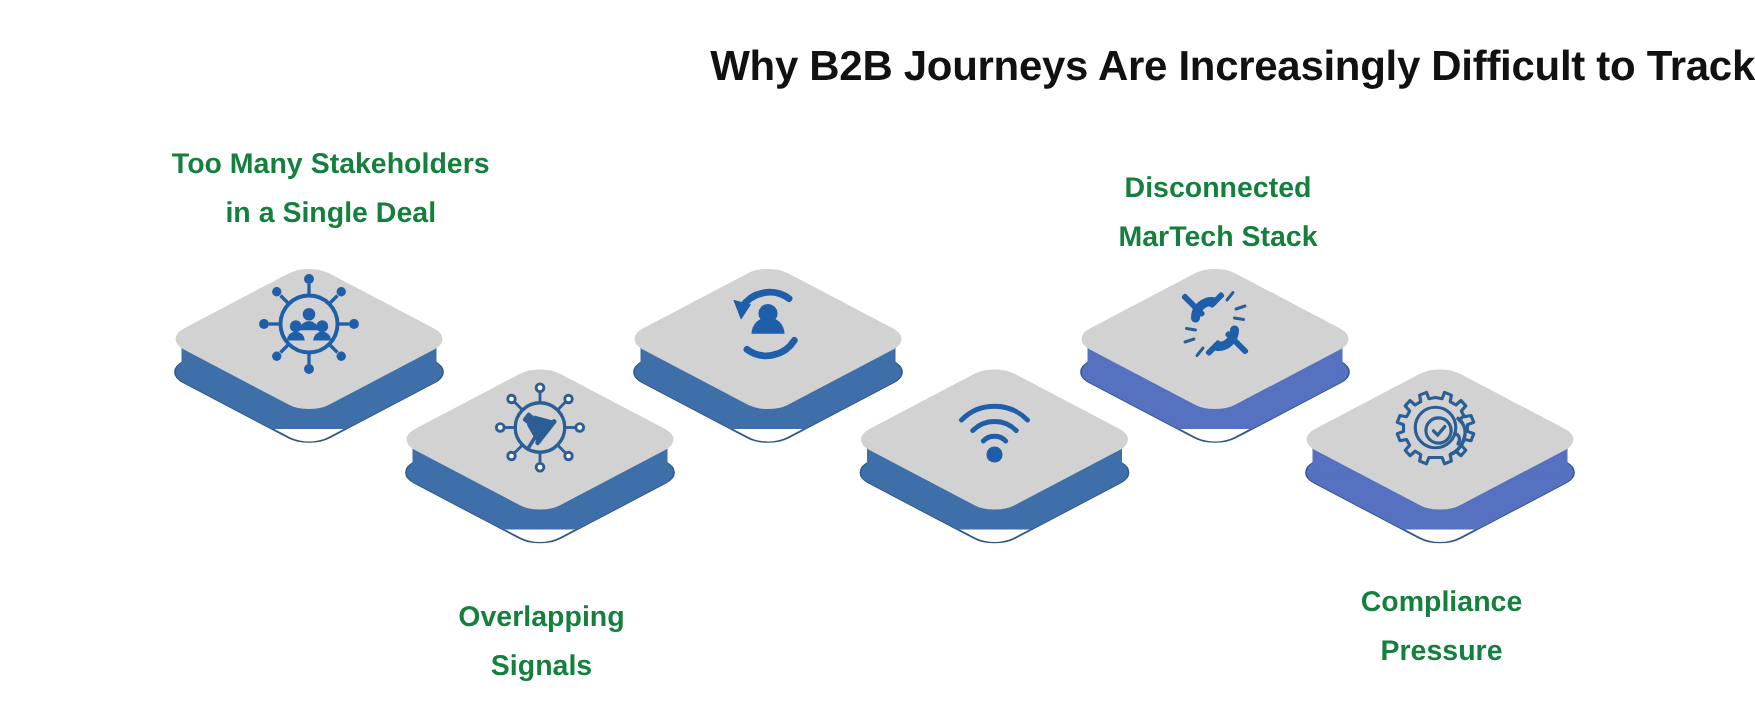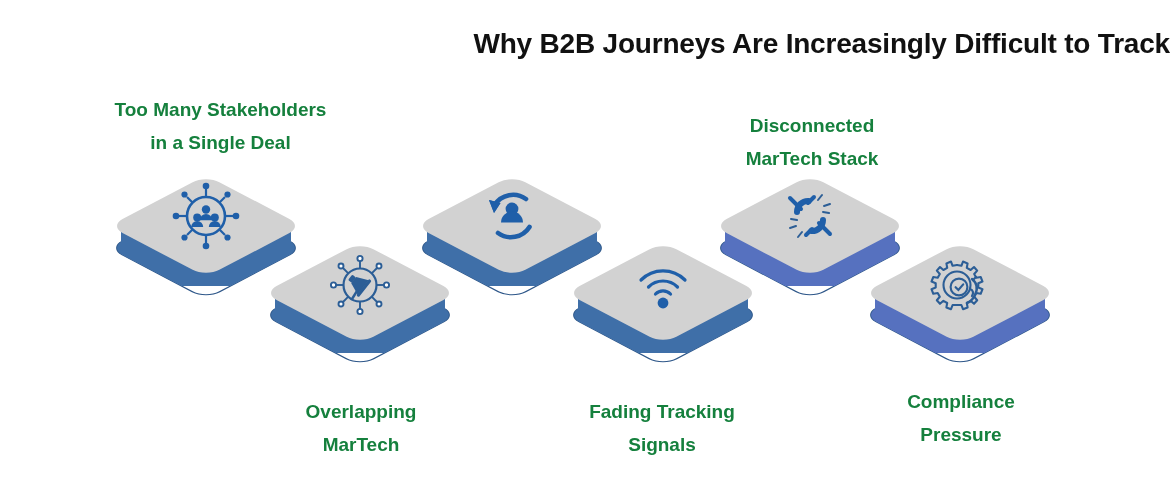--- a/index.html
+++ b/index.html
@@ -317,25 +317,23 @@
         <path d="M10 2 C13 3 14 6 12 9" stroke-width="2.2"></path>
         <path d="M13 -7 L16 -10" stroke-width="2.2"></path>
       </g>
     </g>
   </svg>
 
   <div class="label" style="left:68px;  top:94px;  width:305px;">Too Many Stakeholders
 in a Single Deal</div>
 
   <div class="label" style="left:252px; top:396px; width:218px;">Overlapping
-MarTech</div>
-
-
-  <div class="label" style="left:556px; top:396px; width:212px;">Fading Tracking
 Signals</div>
+
+
 
   <div class="label" style="left:706px; top:110px;  width:212px;">Disconnected
 MarTech Stack</div>
 
   <div class="label" style="left:856px; top:386px; width:210px;">Compliance
 Pressure</div>
 
 </div>
 
 </body></html>

